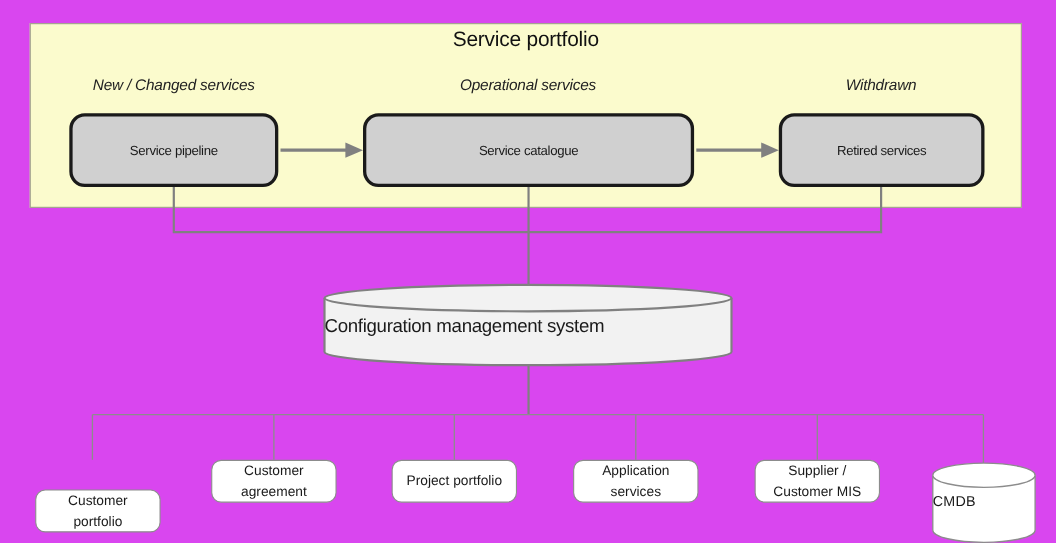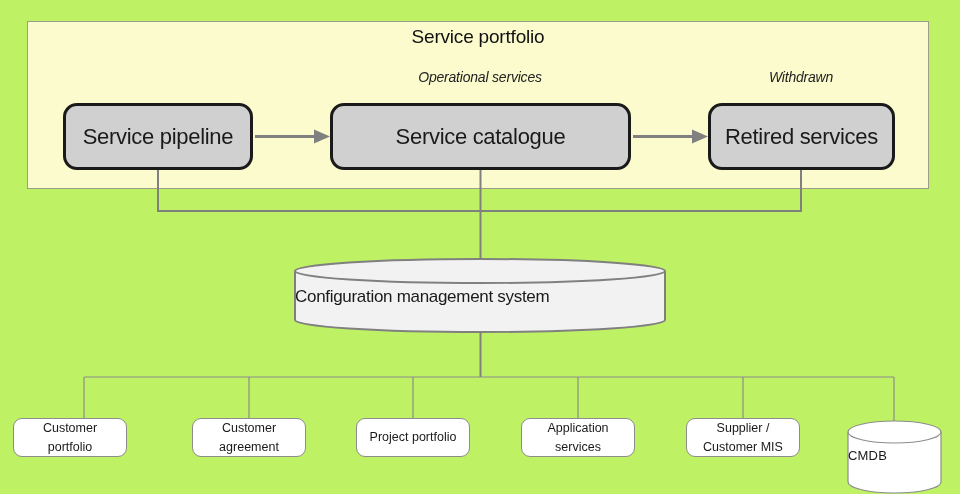--- a/index.html
+++ b/index.html
@@ -1,19 +1,19 @@
 <!DOCTYPE html>
 <html><head>
 <meta charset="utf-8">
 <style>
   html,body{margin:0;padding:0;background:#ffffff;}
   #stage{
     position:relative;
     width:960px;height:494px;
-    background:#bef264;
+    background:#d946ef;
     font-family:"Liberation Sans", sans-serif;
     color:#1f1f1f;
     overflow:hidden;
   }
   
   .panel{
     position:absolute;
     left:27px;top:21px;width:902px;height:168px;
     background:#FBFBCD;
     border:1px solid #9C9C8A;
@@ -41,21 +41,21 @@
   .lane-label.l3{left:676px;}
   
   .node{
     position:absolute;
     top:103px;height:67px;
     background:#D0D0D0;
     border:3px solid #1A1A1A;
     border-radius:14px;
     box-sizing:border-box;
     display:flex;align-items:center;justify-content:center;
-    font-size:22px;
+    font-size:12px;
     letter-spacing:-0.3px;
     color:#1a1a1a;
   }
   .node.n1{left:63px;width:190px;}
   .node.n2{left:330px;width:301px;}
   .node.n3{left:708px;width:187px;}
   
   #wires{position:absolute;left:0;top:0;width:960px;height:494px;}
   
   .cms-label{
@@ -82,21 +82,21 @@
     border:1px solid #8c8c8c;
     border-radius:9px;
     box-sizing:border-box;
     display:flex;align-items:center;justify-content:center;
     text-align:center;
     font-size:12.5px;
     line-height:1.45;
     color:#1a1a1a;
     padding:2px 6px;
   }
-  .leaf.b1{left:13px;}
+  .leaf.b1{left:32px;margin-top:27px;}
   .leaf.b2{left:192px;}
   .leaf.b3{left:356px;}
   .leaf.b4{left:521px;}
   .leaf.b5{left:686px;}
 </style>
 </head>
 <body>
 
 <div id="stage">
 
@@ -135,20 +135,21 @@
     </g>
 
     <g>
       <path d="M848 432 V482 A46.5 11 0 0 0 941 482 V432" fill="#ffffff" stroke="#8c8c8c" stroke-width="1.2"></path>
       <ellipse cx="894.5" cy="432" rx="46.5" ry="11" fill="#ffffff" stroke="#8c8c8c" stroke-width="1.2"></ellipse>
     </g>
   </svg>
 
   <div class="panel-title">Service portfolio</div>
 
+  <div class="lane-label l1">New / Changed services</div>
   <div class="lane-label l2">Operational services</div>
   <div class="lane-label l3">Withdrawn</div>
 
   <div class="node n1">Service pipeline</div>
   <div class="node n2">Service catalogue</div>
   <div class="node n3">Retired services</div>
 
   <div class="cms-label">Configuration management system</div>
   <div class="cmdb-label">CMDB</div>
 

